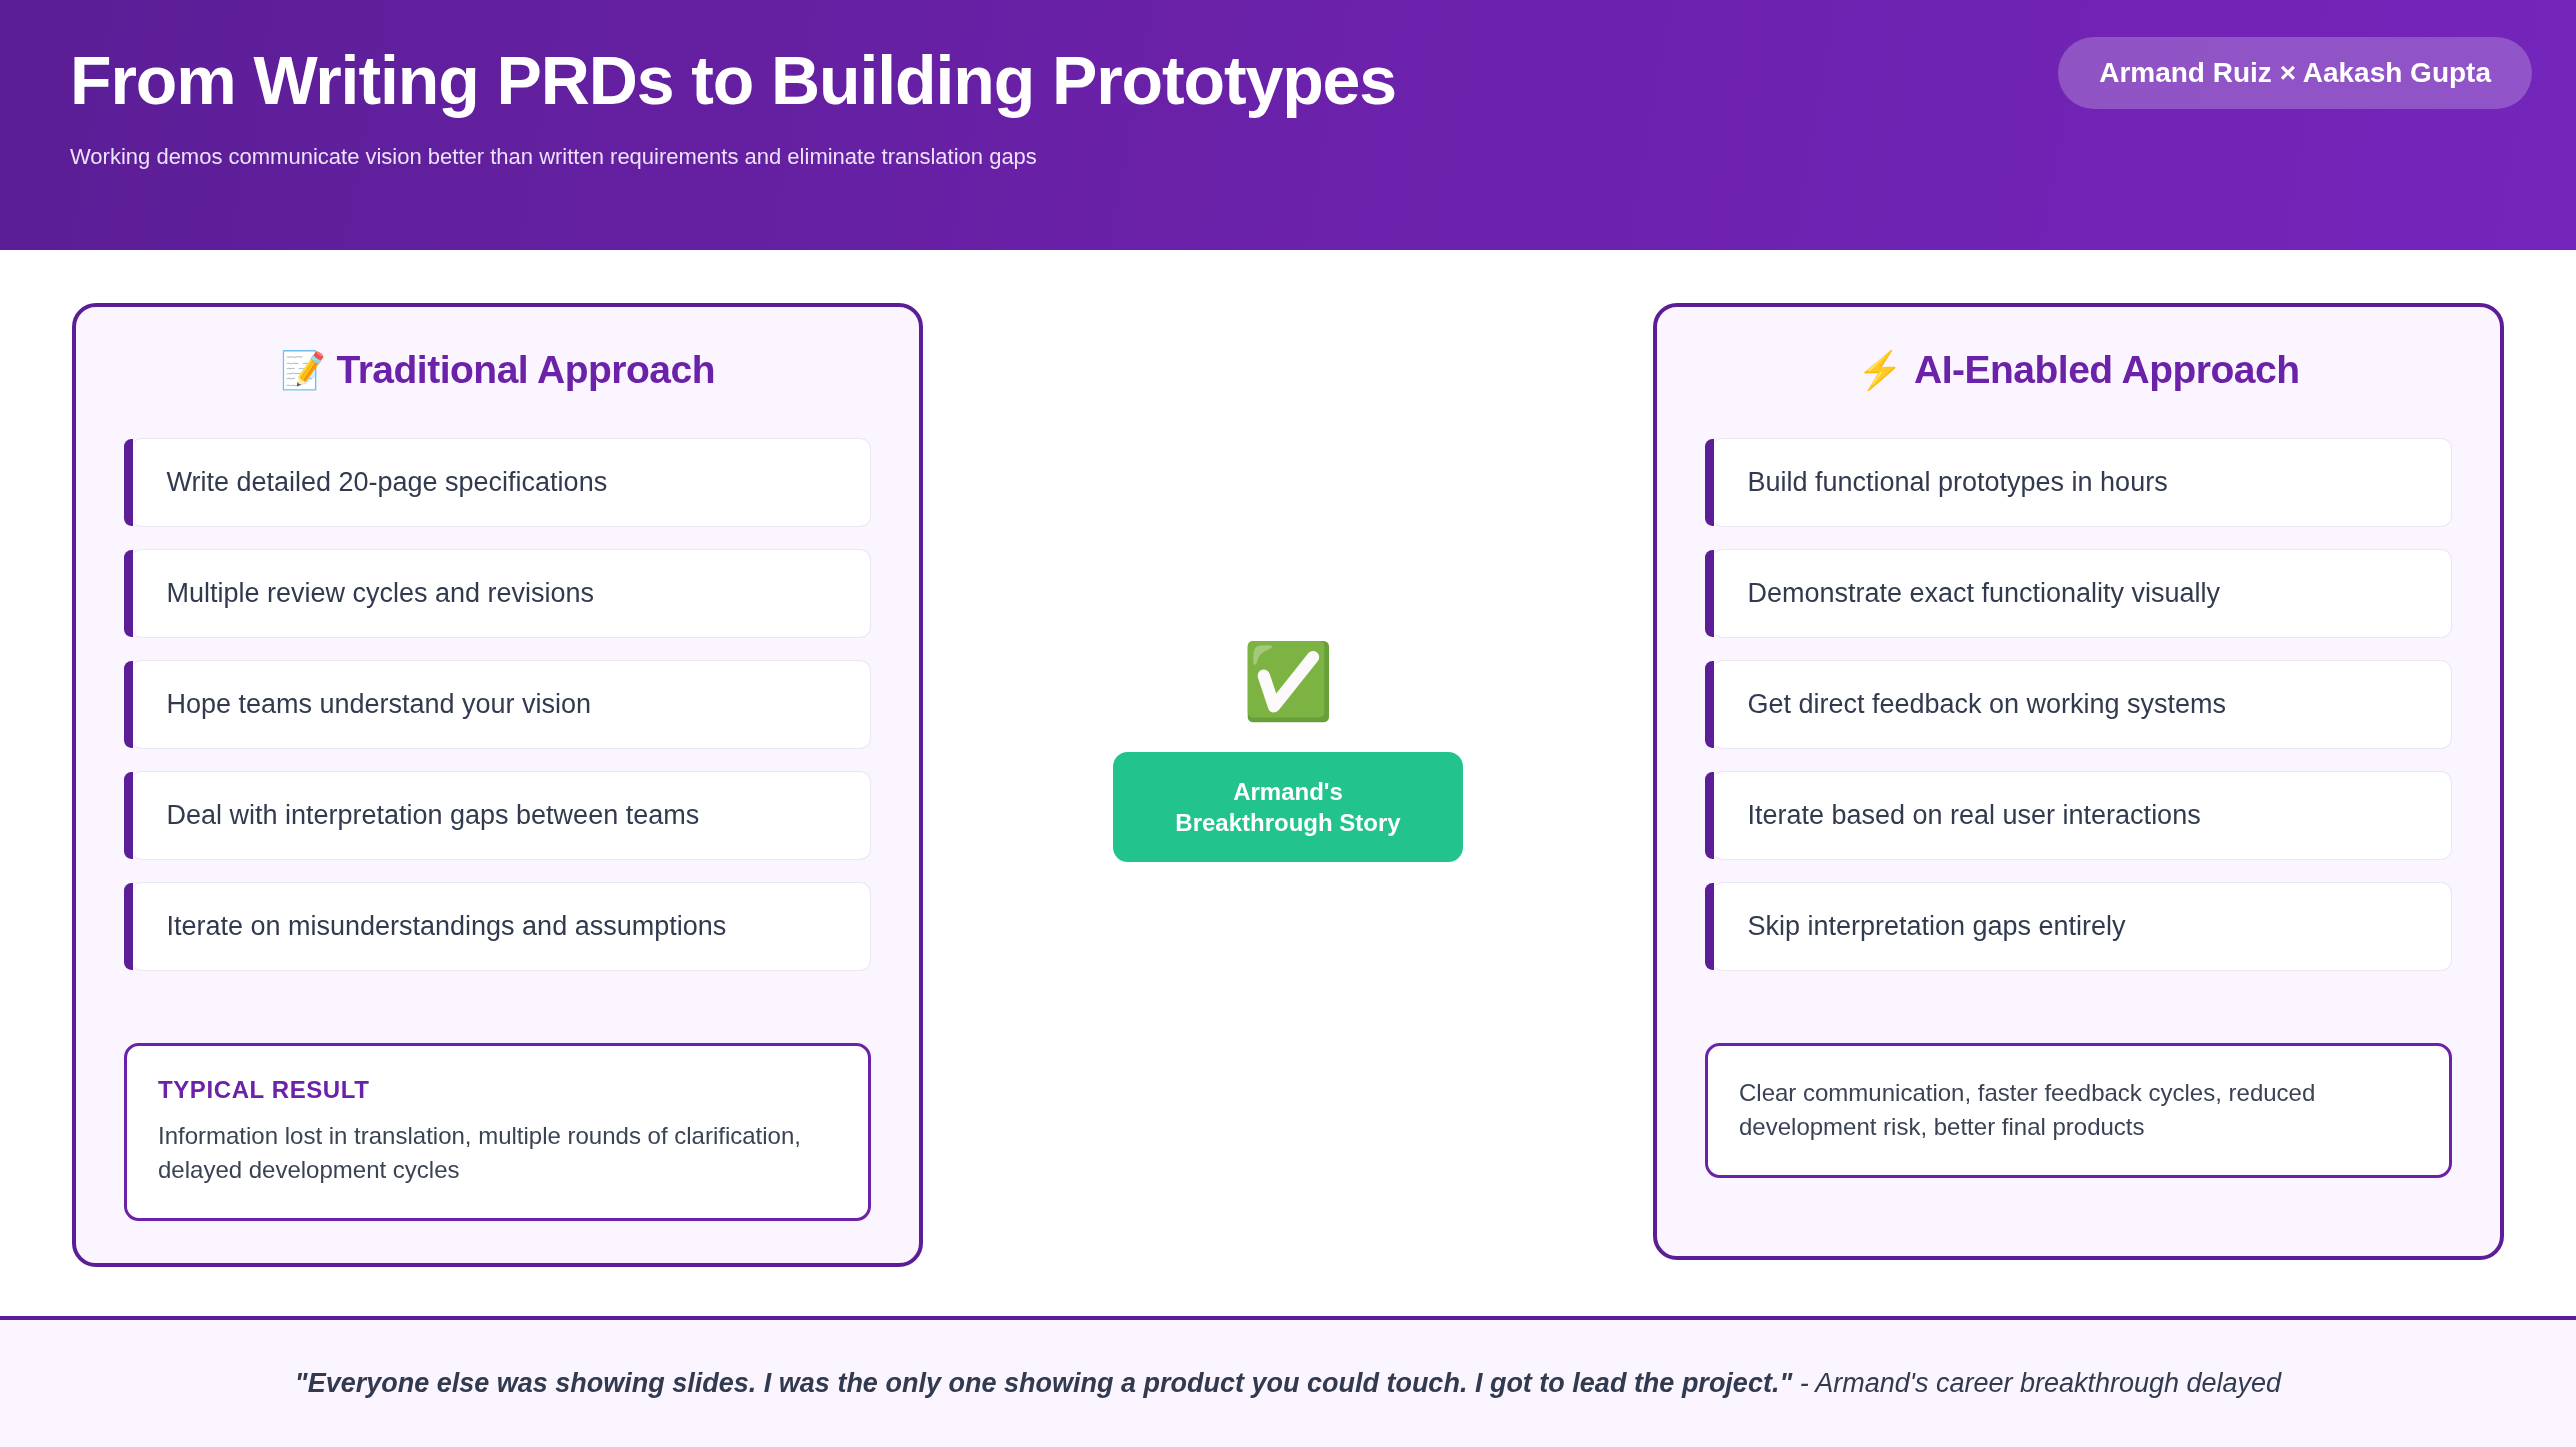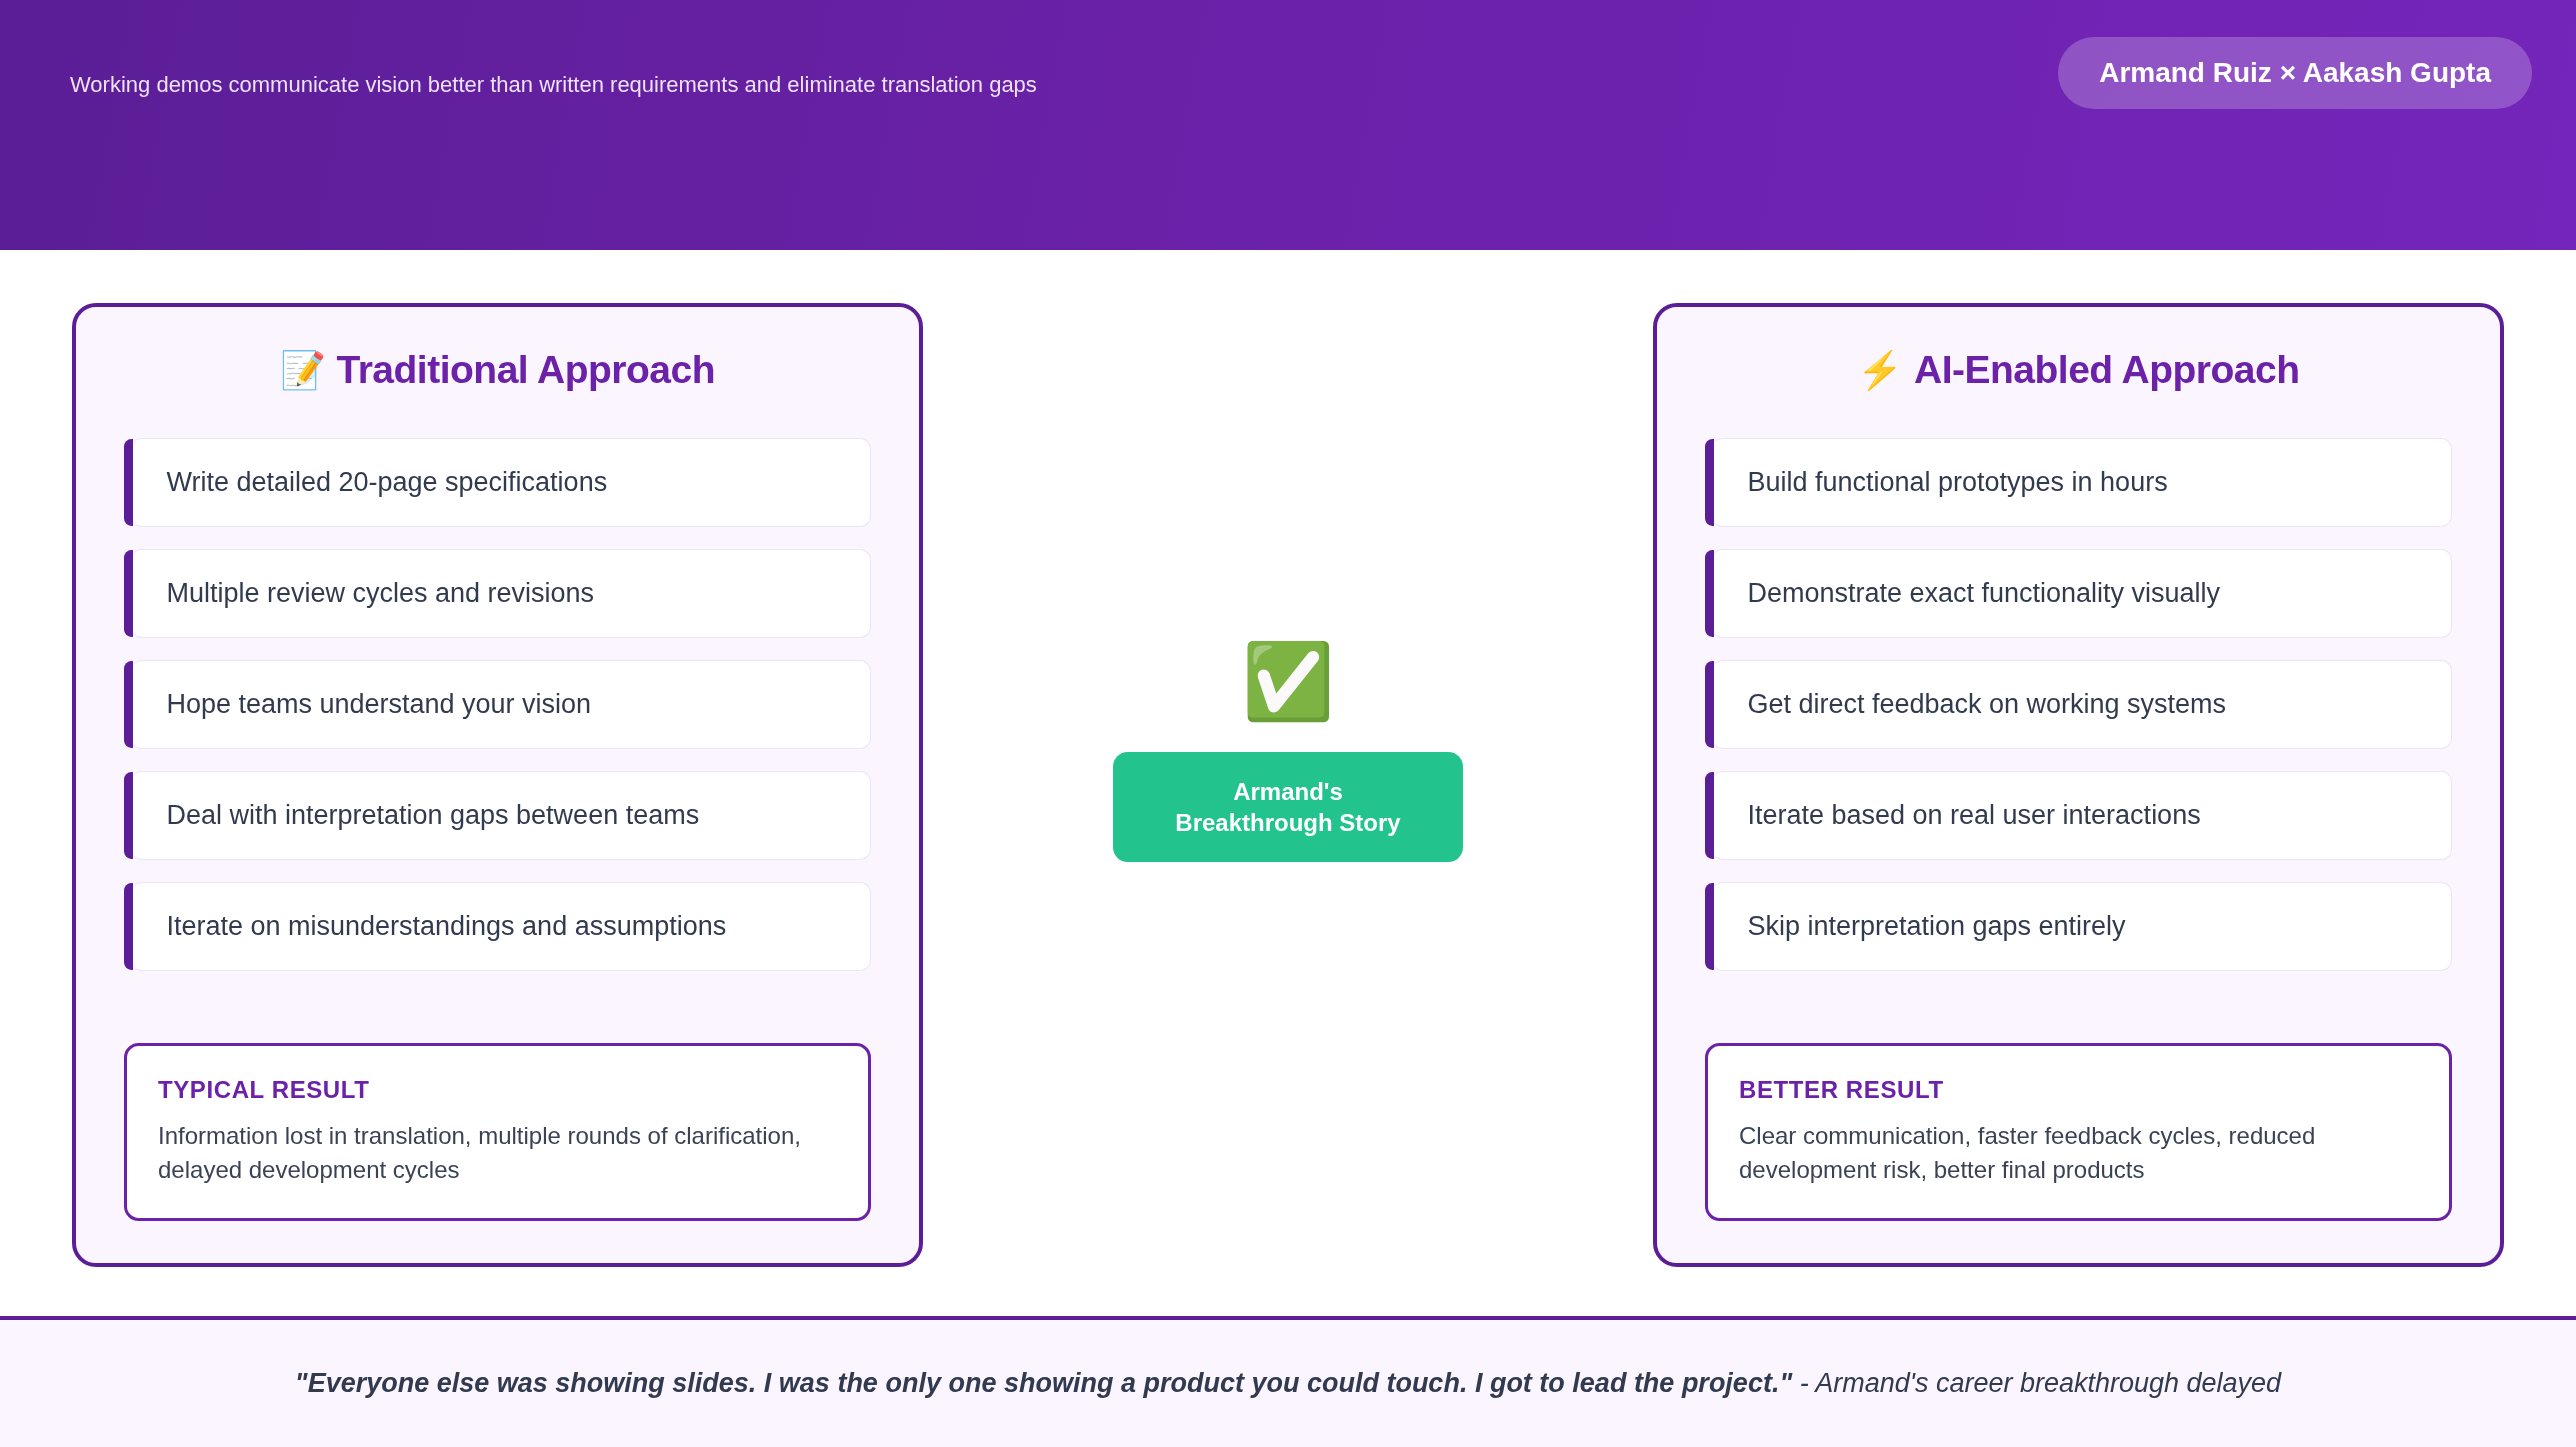--- a/index.html
+++ b/index.html
@@ -188,20 +188,21 @@
   }
   .footer-quote .q-bold { font-weight: 700; }
   .footer-quote .q-attr { font-weight: 400; }
 </style>
 </head>
 <body>
 
 <div class="page">
 
   <div class="header">
+    <div class="header-title">From Writing PRDs to Building Prototypes</div>
     <div class="header-subtitle">Working demos communicate vision better than written requirements and eliminate translation gaps</div>
     <div class="header-badge">Armand Ruiz × Aakash Gupta</div>
   </div>
 
   <div class="main">
 
     <div class="col-card">
       <div class="card-title">
         <span class="emoji">📝</span><span>Traditional Approach</span>
       </div>
@@ -231,21 +232,20 @@
         <span class="emoji">⚡</span><span>AI-Enabled Approach</span>
       </div>
       <div class="item-list">
         <div class="item">Build functional prototypes in hours</div>
         <div class="item">Demonstrate exact functionality visually</div>
         <div class="item">Get direct feedback on working systems</div>
         <div class="item">Iterate based on real user interactions</div>
         <div class="item">Skip interpretation gaps entirely</div>
       </div>
       <div class="result-box">
-        <div class="result-label">BETTER RESULT</div>
         <div class="result-text">Clear communication, faster feedback cycles, reduced development risk, better final products</div>
       </div>
     </div>
 
   </div>
 
   <div class="footer">
     <div class="footer-quote">
       <span class="q-bold">"Everyone else was showing slides. I was the only one showing a product you could touch. I got to lead the project."</span><span class="q-attr"> - Armand's career breakthrough delayed</span>
     </div>

